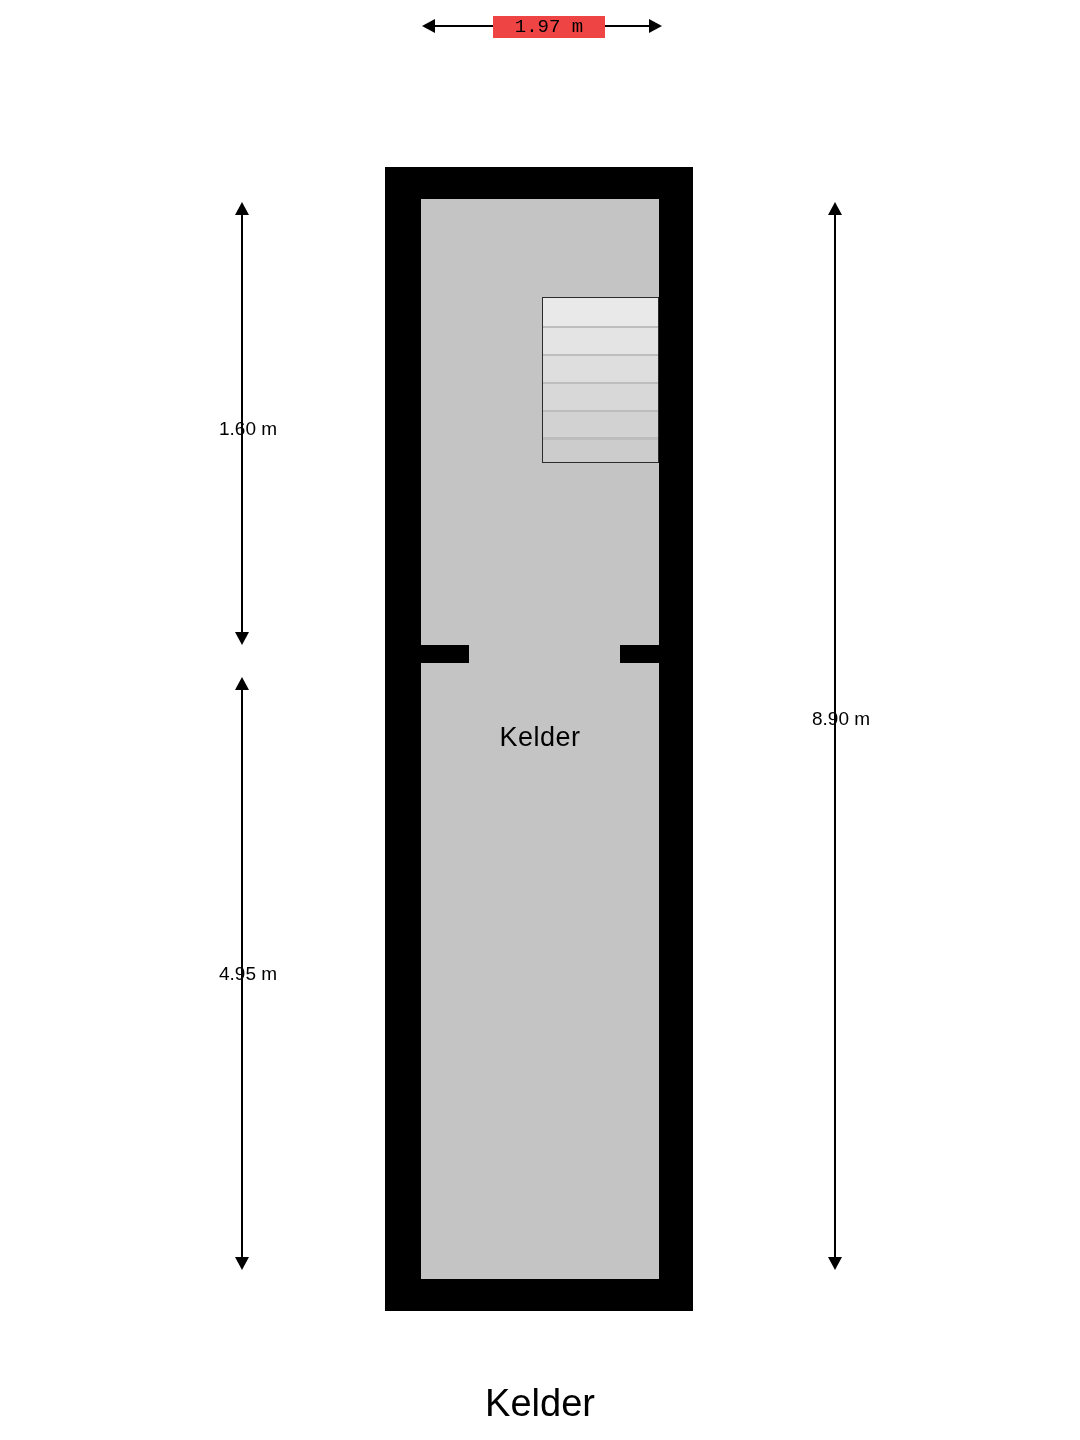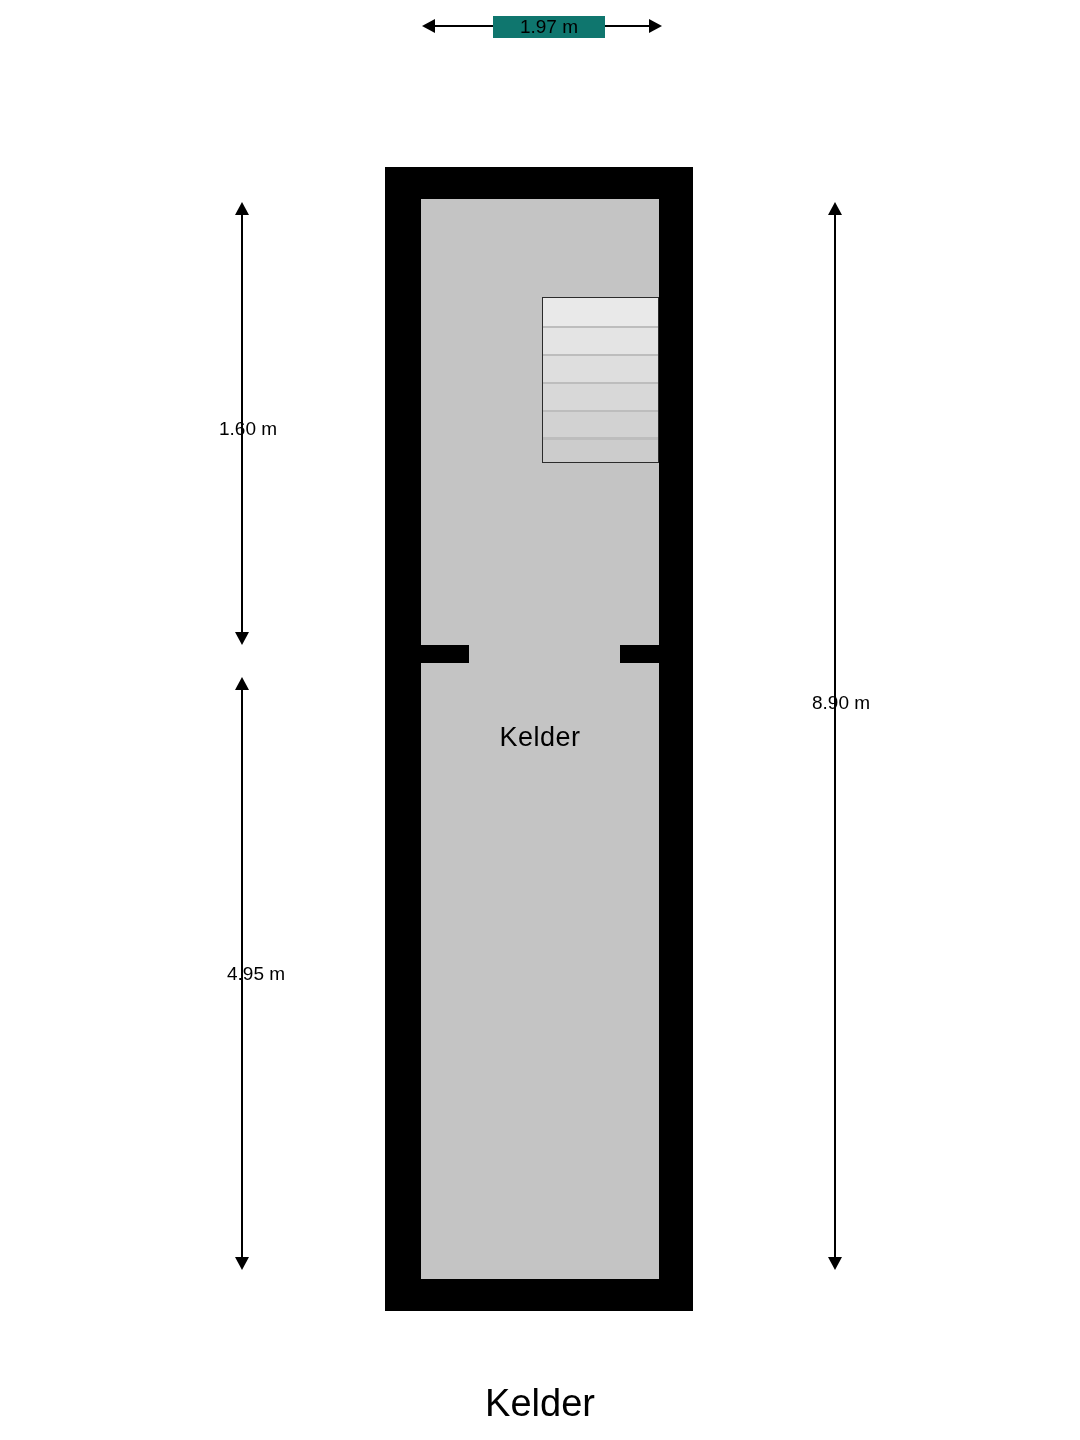--- a/index.html
+++ b/index.html
@@ -152,42 +152,42 @@
 </style>
 </head>
 <body>
 
 <div id="floorplan">
 
   <div class="dim">
     <div class="dim-line-h" style="left:425px; top:25px; width:234px;"></div>
     <div class="arrow arrow-left" style="left:422px; top:19px;"></div>
     <div class="arrow arrow-right" style="left:649px; top:19px;"></div>
-    <div class="dim-text" style="left:493px; top:16px; width:100px; text-align:center; background:#0f766e; padding:0 6px;">1.97 m</div>
+    <div class="dim-text" style="left:493px; top:16px; width:100px; text-align:center; background:#ef4444; padding:0 6px;font-family:Liberation Mono, monospace;">1.97 m</div>
   </div>
 
   <div class="dim">
     <div class="dim-line-v" style="left:241px; top:207px; width:2px; height:434px;"></div>
     <div class="arrow arrow-up" style="left:235px; top:202px;"></div>
     <div class="arrow arrow-down" style="left:235px; top:632px;"></div>
     <div class="dim-text" style="left:219px; top:418px;">1.60 m</div>
   </div>
 
   <div class="dim">
     <div class="dim-line-v" style="left:241px; top:686px; width:2px; height:580px;"></div>
     <div class="arrow arrow-up" style="left:235px; top:677px;"></div>
     <div class="arrow arrow-down" style="left:235px; top:1257px;"></div>
-    <div class="dim-text" style="left:219px; top:963px;margin-left:8px;">4.95 m</div>
+    <div class="dim-text" style="left:219px; top:963px;">4.95 m</div>
   </div>
 
   <div class="dim">
     <div class="dim-line-v" style="left:834px; top:207px; width:2px; height:1059px;"></div>
     <div class="arrow arrow-up" style="left:828px; top:202px;"></div>
     <div class="arrow arrow-down" style="left:828px; top:1257px;"></div>
-    <div class="dim-text" style="left:812px; top:692px;">8.90 m</div>
+    <div class="dim-text" style="left:812px; top:708px;">8.90 m</div>
   </div>
 
   <div class="wall-outer"></div>
   <div class="floor-area"></div>
   <div class="jamb-left"></div>
   <div class="jamb-right"></div>
 
   <div class="stairs"></div>
 
   <div class="room-label">Kelder</div>

